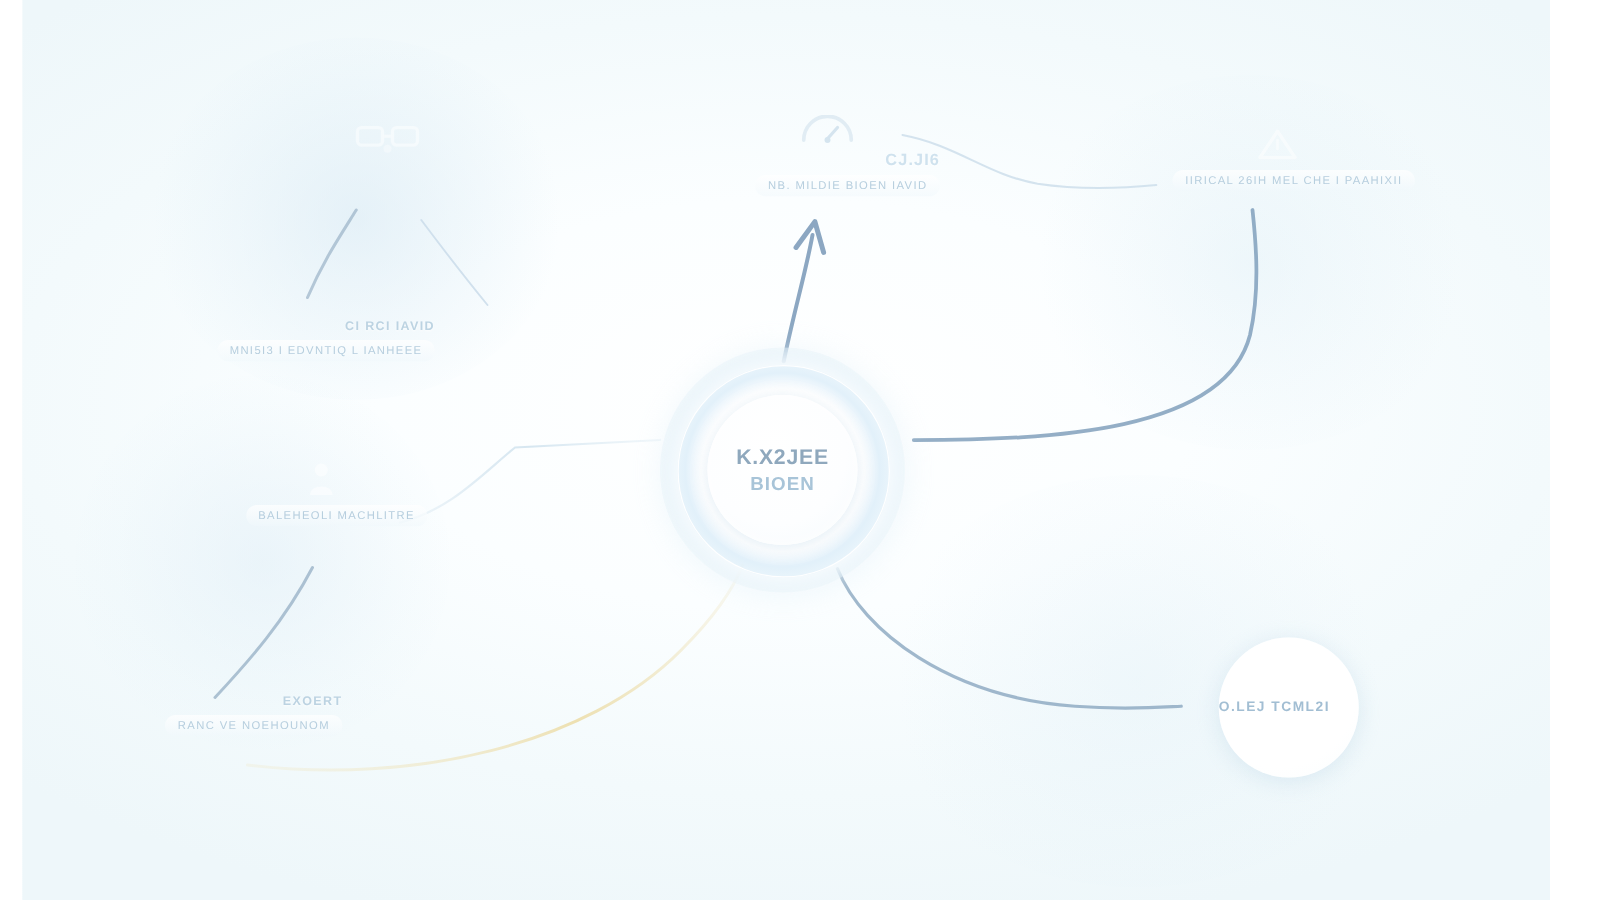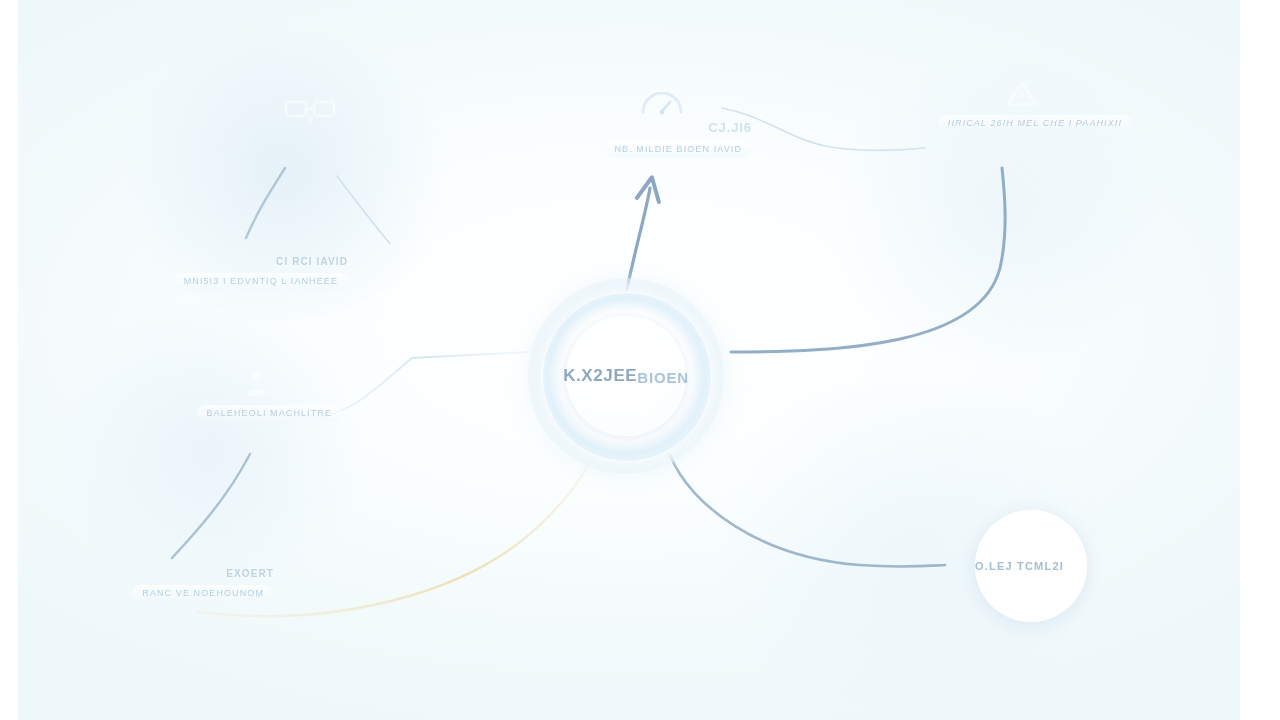--- a/index.html
+++ b/index.html
@@ -83,21 +83,21 @@
     border-radius:50%;
     border:1.6px solid rgba(255,255,255,.95);
     box-shadow:0 0 16px 5px rgba(255,255,255,.85),
                0 0 26px 10px rgba(216,235,247,.45);
   }
   #hub-core{
     position:absolute;left:38px;top:38px;width:120px;height:120px;
     border-radius:50%;
     background:radial-gradient(circle at 44% 38%, #ffffff 0%, #fdfeff 58%, #f4fafd 100%);
     box-shadow:0 2px 14px rgba(187,213,231,.40), inset 0 0 12px rgba(255,255,255,.9);
-    display:flex;flex-direction:row;align-items:center;justify-content:center;
+    display:flex;flex-direction:column;align-items:center;justify-content:center;
   }
   #hub-line1{font-size:17px;font-weight:700;letter-spacing:.6px;color:#8fa8bd;
     text-shadow:0 1px 1px rgba(255,255,255,.85);}
   #hub-line2{font-size:15px;font-weight:600;letter-spacing:.8px;color:#a8c4d8;margin-top:3px;}
 
   
   #wcircle{
     position:absolute;left:975px;top:510px;width:112px;height:112px;
     border-radius:50%;
     background:radial-gradient(circle at 42% 36%, #ffffff 0%, #ffffff 66%, #fafdfe 100%);
@@ -170,21 +170,21 @@
   <div class="node" id="node-top-center" style="left:572px;top:92px;width:180px;">
     <svg class="node-icon" width="46" height="24" viewBox="0 0 46 24">
       <path d="M4,20 A14,14 0 0 1 42,20" fill="none" stroke="#cfe0ec" stroke-width="3" stroke-linecap="round"></path>
       <path d="M23,19 L31,10" stroke="#b9d2e4" stroke-width="2.6" stroke-linecap="round"></path>
       <circle cx="23" cy="20" r="2.4" fill="#b9d2e4"></circle>
     </svg>
     <span class="node-label node-title">CJ.JI6</span>
     <span class="node-label node-sub node-chip">NB. MILDIE BIOEN IAVID</span>
   </div>
 
-  <div class="node" id="node-top-right" style="left:912px;top:78px;width:220px;font-style:italic;">
+  <div class="node" id="node-top-right" style="left:912px;top:100px;width:220px;">
     <svg class="node-icon" width="40" height="30" viewBox="0 0 40 30">
       <path d="M20,5 L34,26 L6,26 Z" fill="none" stroke="#ffffff" stroke-width="2.6" stroke-linejoin="round" opacity=".9"></path>
       <path d="M20,12 L20,19" stroke="#ffffff" stroke-width="2.2" stroke-linecap="round" opacity=".8"></path>
     </svg>
     <span class="node-label node-title"></span>
     <span class="node-label node-sub node-chip">IIRICAL 26IH MEL CHE I PAAHIXII</span>
   </div>
 
   <div class="node" id="node-mid-left" style="left:148px;top:256px;width:200px;">
     <span class="node-label node-title" style="font-size:10px;color:#bcd3e2;letter-spacing:1.1px;">CI RCI IAVID</span>
@@ -192,21 +192,21 @@
   </div>
 
   <div class="node" id="node-left" style="left:172px;top:368px;width:170px;">
     <svg class="node-icon" width="24" height="30" viewBox="0 0 24 30">
       <circle cx="12" cy="8" r="5.2" fill="#ffffff" opacity=".92"></circle>
       <path d="M3,28 C3,19 21,19 21,28 Z" fill="#ffffff" opacity=".92"></path>
     </svg>
     <span class="node-label node-sub node-chip">BALEHEOLI MACHLITRE</span>
   </div>
 
-  <div class="node" id="node-bottom-left" style="left:88px;top:568px;width:186px;">
+  <div class="node" id="node-bottom-left" style="left:88px;top:556px;width:186px;">
     <span class="node-label node-title" style="font-size:10px;color:#bcd3e2;letter-spacing:1.1px;">EXOERT</span>
     <span class="node-label node-sub node-chip">RANC VE NOEHOUNOM</span>
   </div>
 
   <div id="hub">
     <div id="hub-glow"></div>
     <div id="hub-ring"></div>
     <div id="hub-core">
       <span id="hub-line1">K.X2JEE</span>
       <span id="hub-line2">BIOEN</span>

